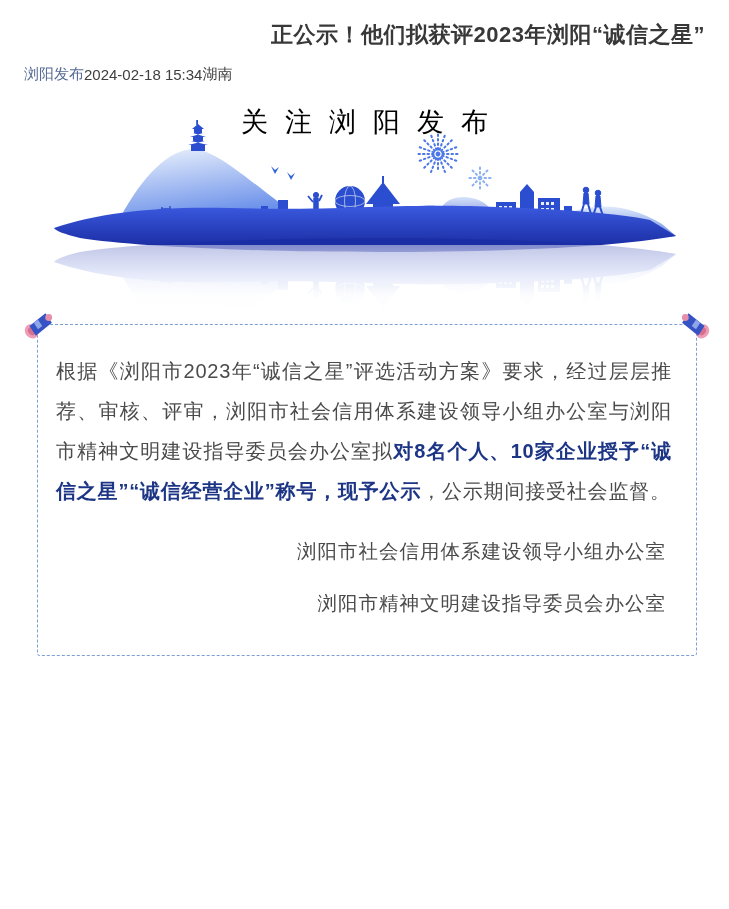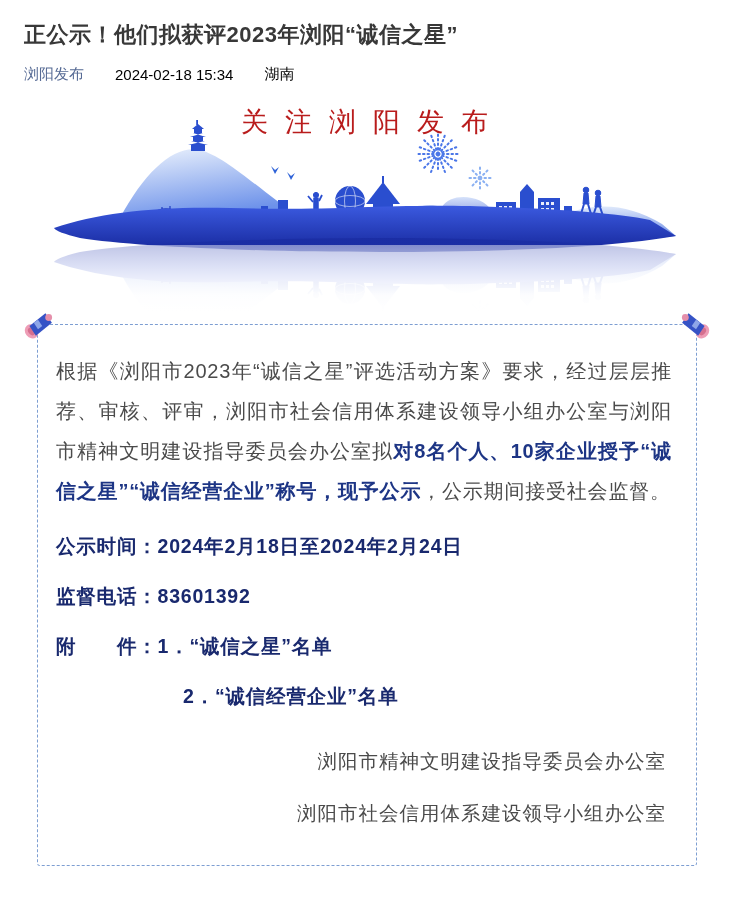--- a/index.html
+++ b/index.html
@@ -1,28 +1,28 @@
 <!DOCTYPE html>
 <html><head>
 <meta charset="utf-8">
 <style>
   * { margin:0; padding:0; box-sizing:border-box; }
   html,body { background:#ffffff; width:729px; font-family:"Liberation Sans", sans-serif; }
   .page { width:729px; min-height:909px; background:#fff; overflow:hidden; }
 
   
   .article-header { padding:20px 24px 0 24px; }
-  .article-title { font-size:22px; font-weight:700; color:#383838; letter-spacing:0.5px; line-height:1.4; }
-  .byline { margin-top:14px; font-size:15px; display:flex; align-items:center; gap:11px; }
+  .article-title { font-size:22px; font-weight:700; color:#383838; letter-spacing:0.5px; line-height:1.4;text-align:right; }
+  .byline { margin-top:14px; font-size:15px; display:flex; align-items:center; }
   .byline .account { color:#576b95; cursor:pointer; }
-  .byline .meta { color:#000000;margin-left:20px; }
+  .byline .meta { color:#404040; }
 
   
   .banner { width:630px; margin:20px auto 0 auto; position:relative; text-align:center; }
-  .banner-caption { font-family:"DejaVu Serif", serif; font-size:27px; color:#b91c1c; letter-spacing:17px; text-indent:17px; font-weight:400; position:relative; z-index:2; }
+  .banner-caption { font-family:"DejaVu Serif", serif; font-size:27px; color:#000000; letter-spacing:17px; text-indent:17px; font-weight:400; position:relative; z-index:2; }
   .banner-svg { display:block; margin-top:-24px; position:relative; z-index:1; }
 
   
   .notice-box { position:relative; width:660px; margin:12px 0 0 37px; border:1px dashed #7d9ed2; border-radius:3px; padding:26px 24px 26px 18px; }
   .megaphone { position:absolute; width:32px; height:32px; top:-16px; }
   .megaphone.left { left:-16px; }
   .megaphone.right { right:-16px; }
 
   .notice-paragraph { font-size:20px; color:#4b4b4b; line-height:40px; letter-spacing:0.8px; text-align:justify; }
   .notice-paragraph b { color:#1d3585; font-weight:700; }
@@ -216,27 +216,21 @@
         <ellipse cx="9" cy="21" rx="6" ry="7" transform="rotate(-38 9 21)" fill="#ee9db6"></ellipse>
         <ellipse cx="9" cy="21" rx="3" ry="4" transform="rotate(-38 9 21)" fill="#d5708f"></ellipse>
         <polygon points="7,16 22,4 28,13 13,25" fill="#3653c6"></polygon>
         <polygon points="11,13 15,10 19,16 15,19" fill="#8fa6e8"></polygon>
         <circle cx="25" cy="8" r="3.2" fill="#e58fab"></circle>
       </g>
     </svg>
 
     <p class="notice-paragraph"><span>根据《浏阳市2023年“诚信之星”评选活动方案》要求，经过层层推荐、审核、评审，浏阳市社会信用体系建设领导小组办公室与浏阳市精神文明建设指导委员会办公室拟</span><b>对8名个人、10家企业授予“诚信之星”“诚信经营企业”称号，现予公示</b><span>，公示期间接受社会监督。</span></p>
 
-    <div class="info-lines">
-      <div class="info-line"><span>公示时间：</span><span>2024年2月18日至2024年2月24日</span></div>
-      <div class="info-line"><span>监督电话：</span><span>83601392</span></div>
-      <div class="info-line"><span>附　　件：</span><span>1．“诚信之星”名单</span></div>
-      <div class="info-line attach-line2">2．“诚信经营企业”名单</div>
+
+    <div class="signature-block">
+      <div class="signature-line">浏阳市社会信用体系建设领导小组办公室</div>
+      <div class="signature-line">浏阳市精神文明建设指导委员会办公室</div>
     </div>
 
-    <div class="signature-block">
-      <div class="signature-line">浏阳市精神文明建设指导委员会办公室</div>
-      <div class="signature-line">浏阳市社会信用体系建设领导小组办公室</div>
-    </div>
-
   </div>
 
 </div>
 
 </body></html>

